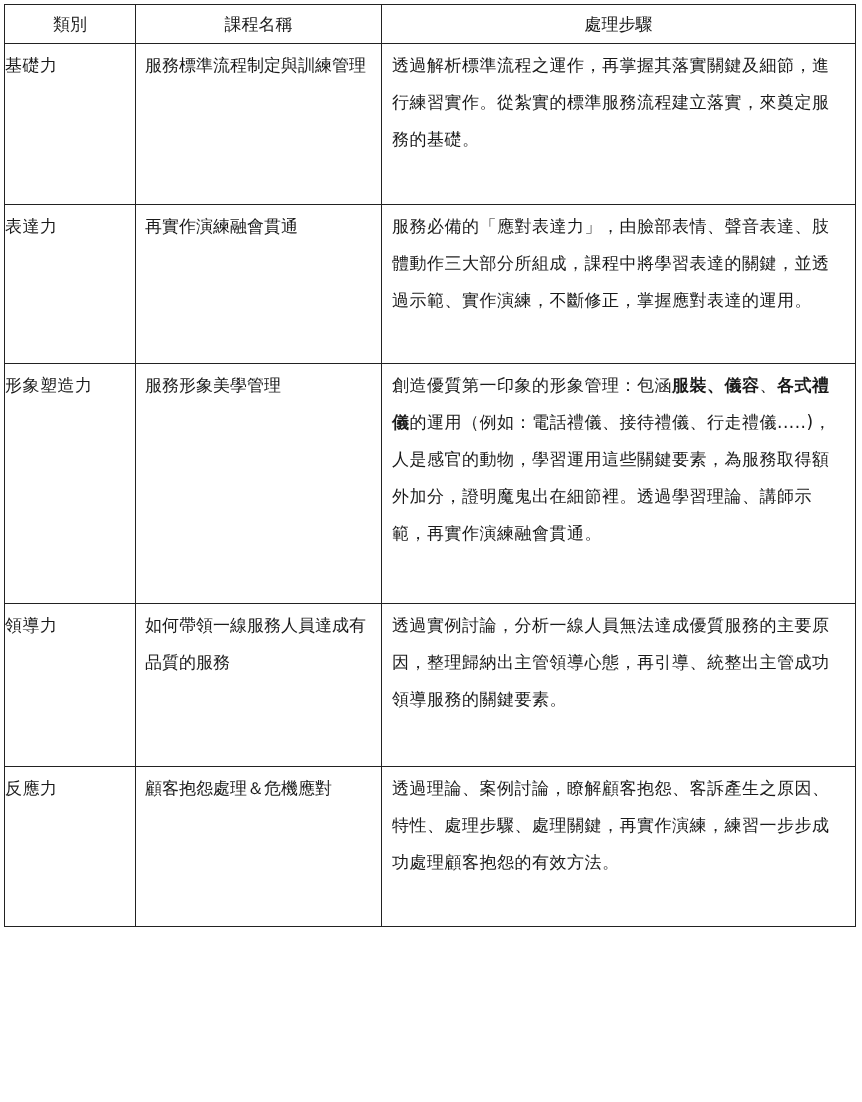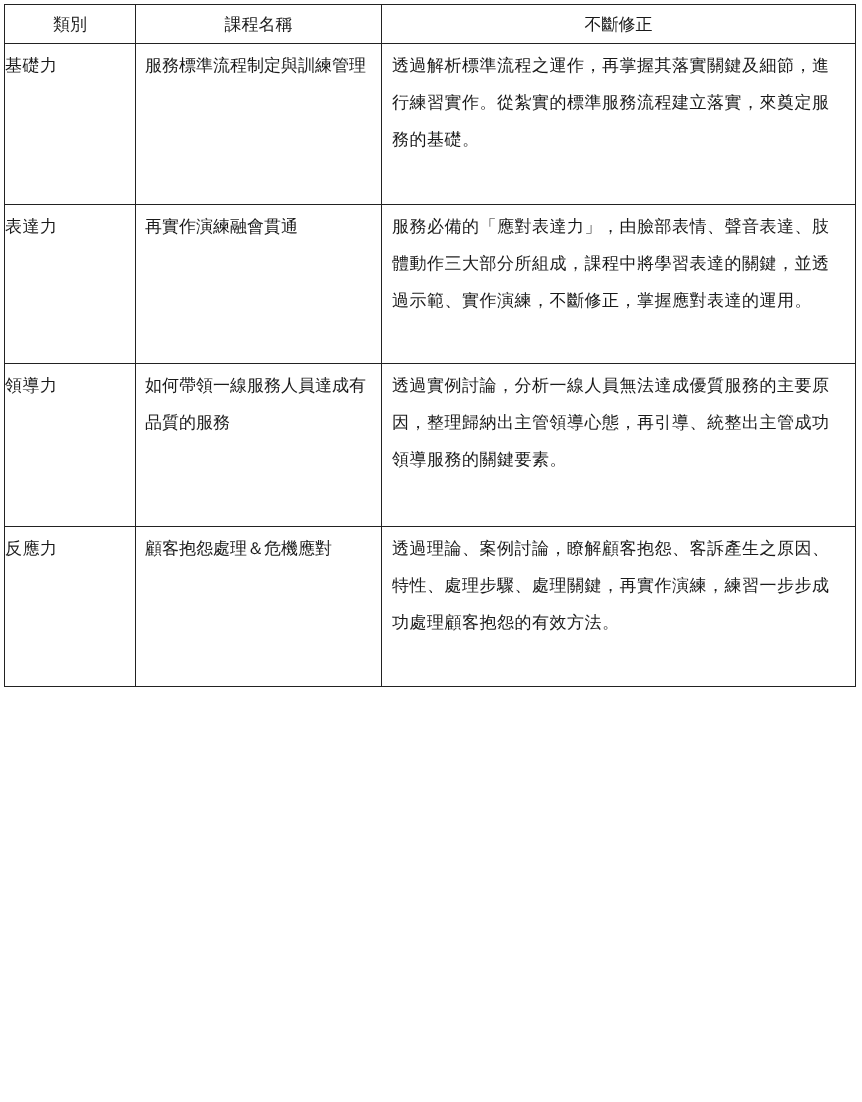--- a/index.html
+++ b/index.html
@@ -62,33 +62,38 @@
 <table class="course-table">
   <colgroup>
     <col class="col-cat">
     <col class="col-name">
     <col class="col-desc">
   </colgroup>
   <thead>
     <tr>
       <th>類別</th>
       <th>課程名稱</th>
-      <th>不斷修正</th>
+      <th>處理步驟</th>
     </tr>
   </thead>
   <tbody>
     <tr style="height:161px">
       <td class="cat-cell"><span class="cat-text">基礎力</span></td>
       <td class="name-cell">服務標準流程制定與訓練管理</td>
       <td class="desc-cell"><span>透過解析標準流程之運作，再掌握其落實關鍵及細節，進行練習實作。從紮實的標準服務流程建立落實，來奠定服務的基礎。</span></td>
     </tr>
     <tr style="height:159px">
       <td class="cat-cell"><span class="cat-text">表達力</span></td>
       <td class="name-cell">再實作演練融會貫通</td>
       <td class="desc-cell"><span>服務必備的「應對表達力」，由臉部表情、聲音表達、肢體動作三大部分所組成，課程中將學習表達的關鍵，並透過示範、實作演練，不斷修正，掌握應對表達的運用。</span></td>
+    </tr>
+    <tr style="height:240px">
+      <td class="cat-cell"><span class="cat-text">形象塑造力</span></td>
+      <td class="name-cell">服務形象美學管理</td>
+      <td class="desc-cell"><span>創造優質第一印象的形象管理：包涵</span><span class="bold">服裝、儀容</span><span>、</span><span class="bold">各式禮儀</span><span>的運用（例如：電話禮儀、接待禮儀、行走禮儀.....)，人是感官的動物，學習運用這些關鍵要素，為服務取得額外加分，證明魔鬼出在細節裡。透過學習理論、講師示範，再實作演練融會貫通。</span></td>
     </tr>
     <tr style="height:163px">
       <td class="cat-cell"><span class="cat-text">領導力</span></td>
       <td class="name-cell">如何帶領一線服務人員達成有品質的服務</td>
       <td class="desc-cell"><span>透過實例討論，分析一線人員無法達成優質服務的主要原因，整理歸納出主管領導心態，再引導、統整出主管成功領導服務的關鍵要素。</span></td>
     </tr>
     <tr style="height:160px">
       <td class="cat-cell"><span class="cat-text">反應力</span></td>
       <td class="name-cell">顧客抱怨處理＆危機應對</td>
       <td class="desc-cell"><span>透過理論、案例討論，瞭解顧客抱怨、客訴產生之原因、特性、處理步驟、處理關鍵，再實作演練，練習一步步成功處理顧客抱怨的有效方法。</span></td>

